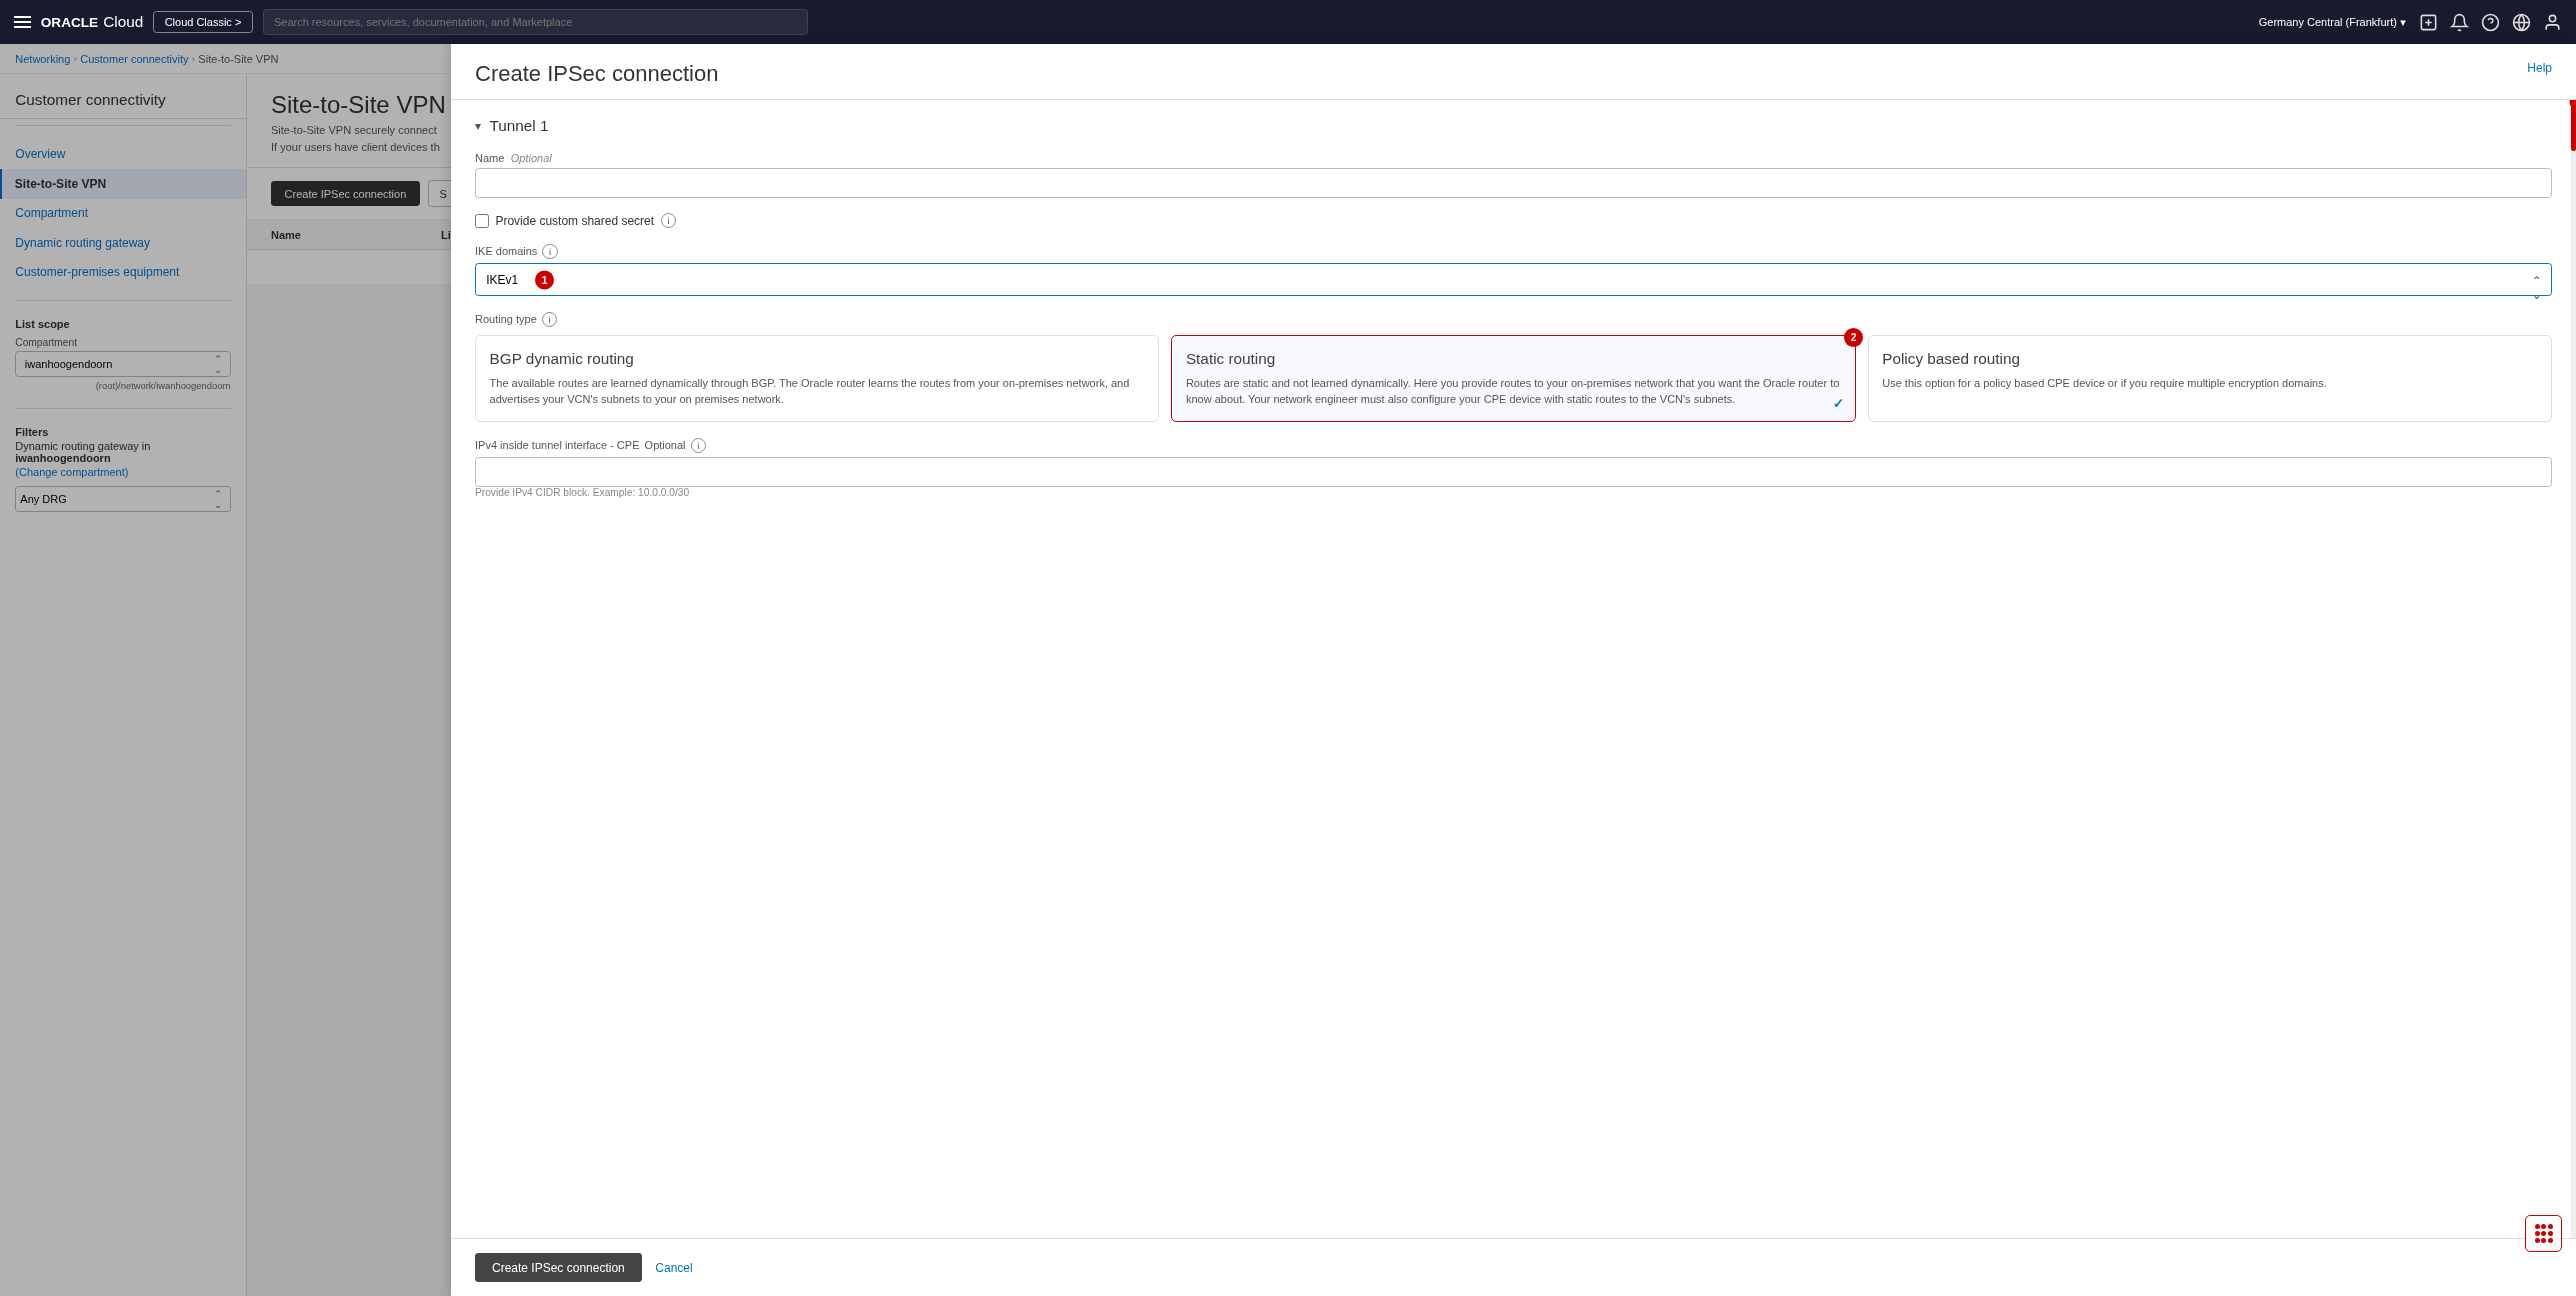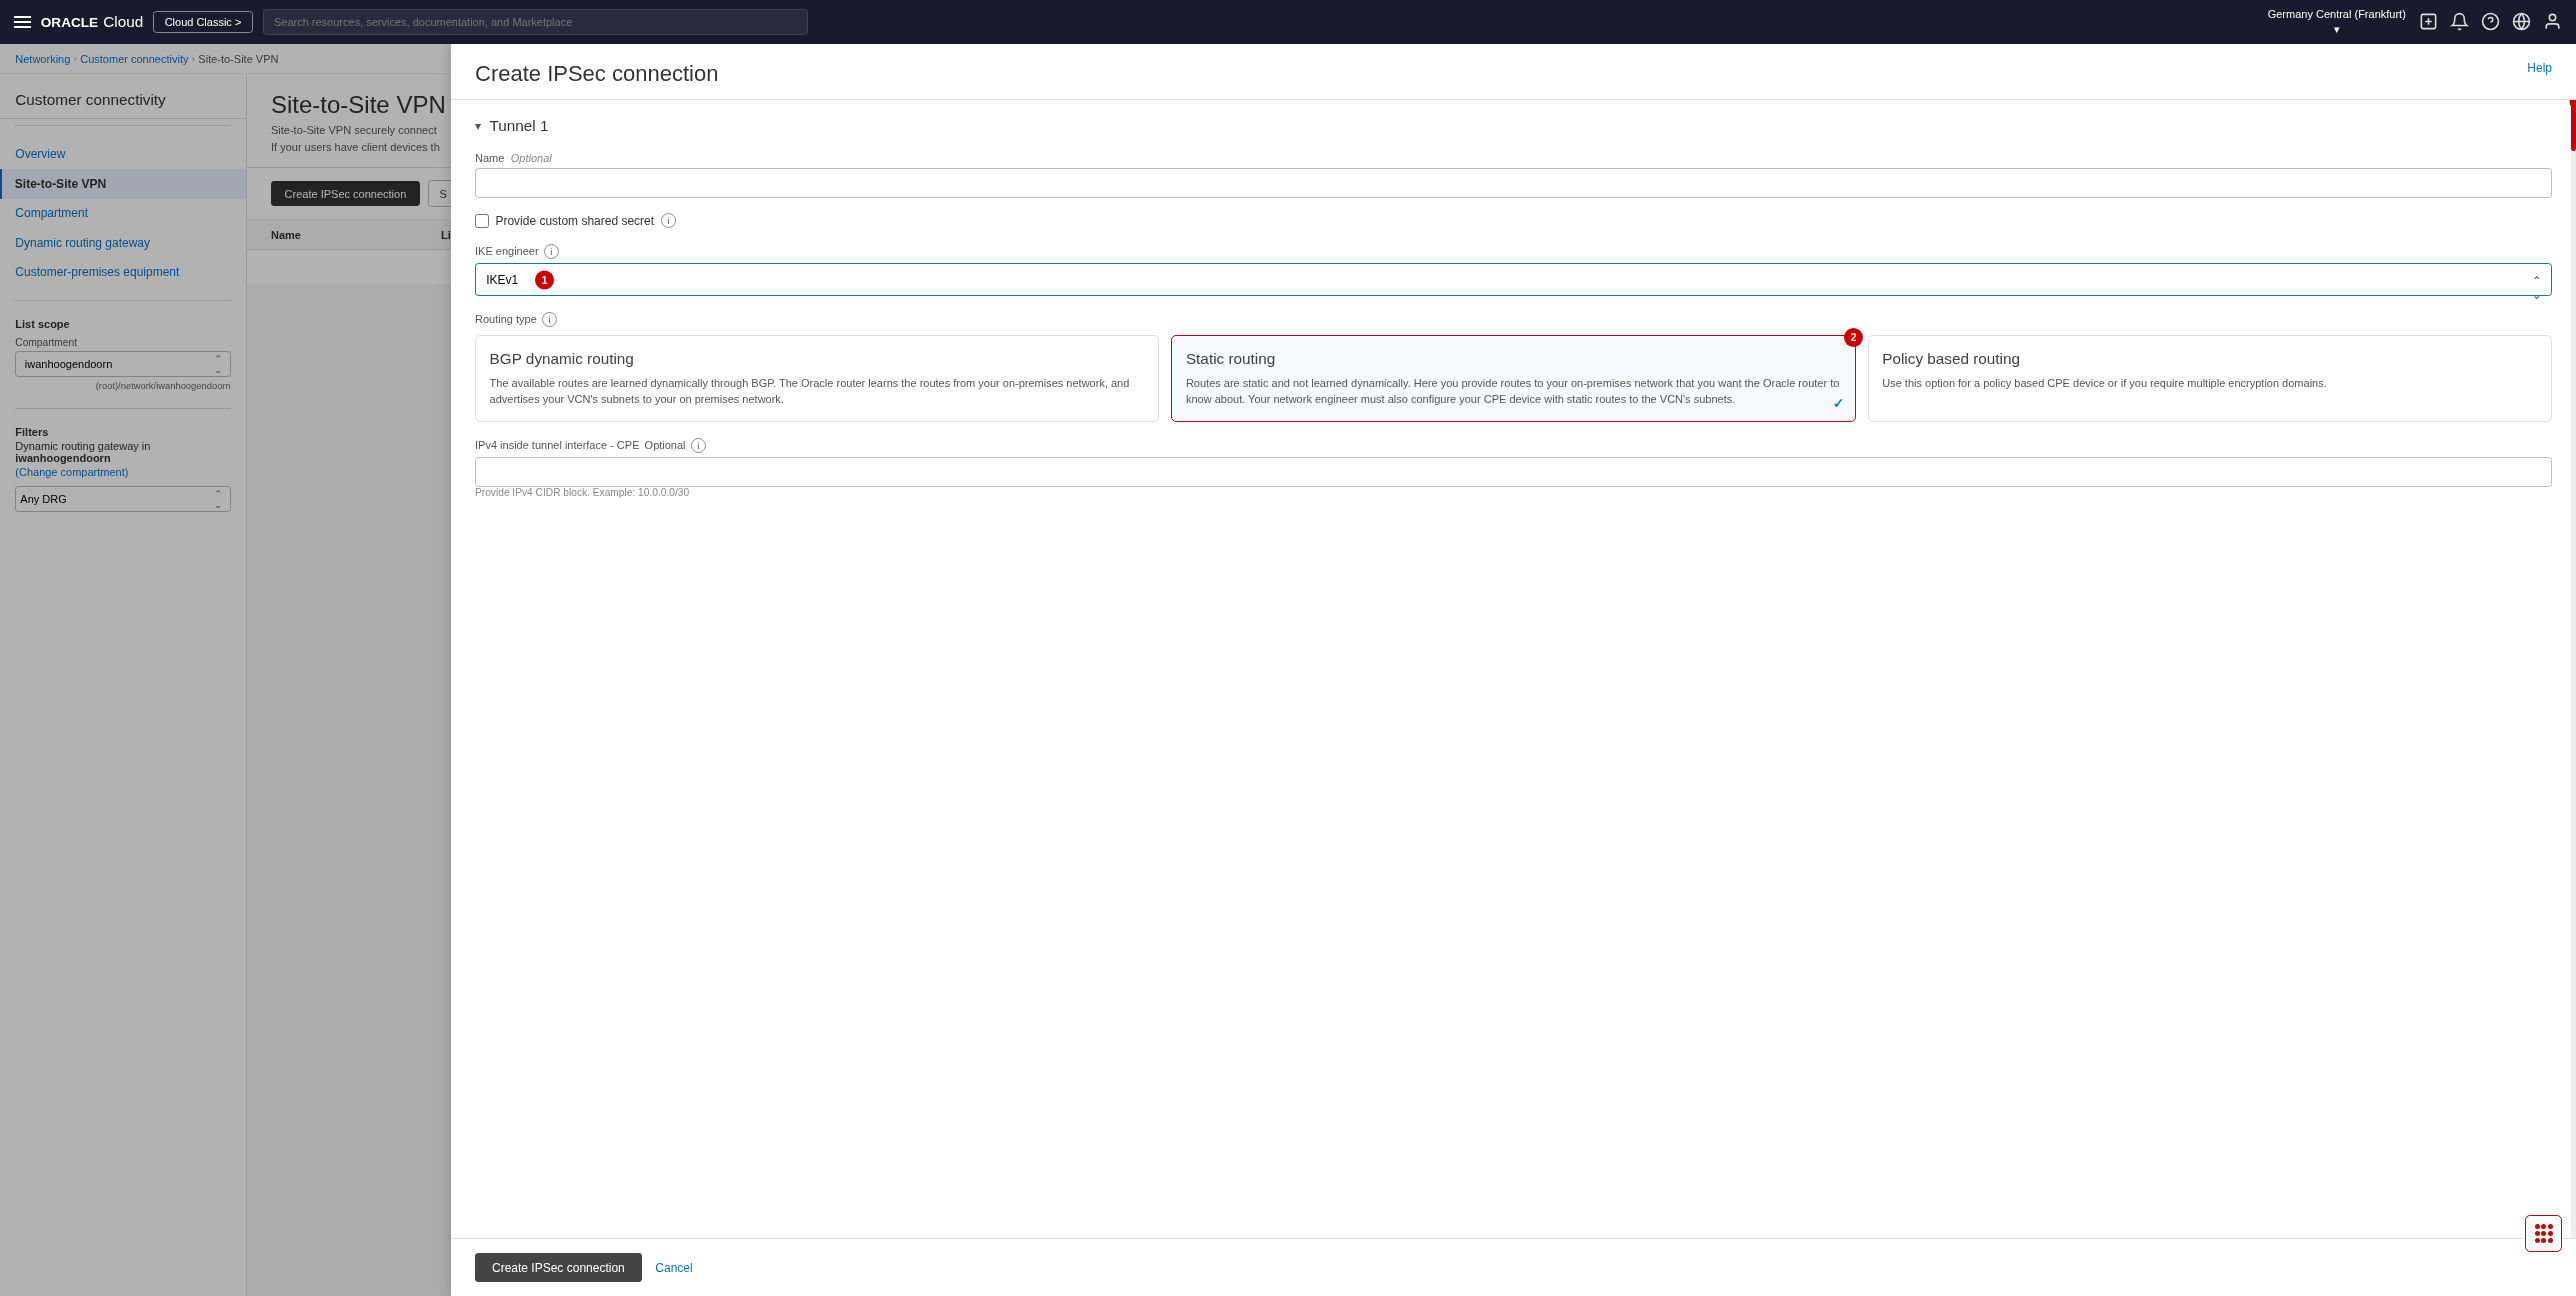--- a/index.html
+++ b/index.html
@@ -33,21 +33,21 @@
       flex: 1;
       max-width: 545px;
       background: #2a2a3e;
       border: 0.9px solid #444;
       border-radius: 3.4px;
       padding: 6px 10.2px;
       color: #ccc;
       font-size: 11px;
     }
     .nav-right { margin-left: auto; display: flex; align-items: center; gap: 13.6px; color: white; font-size: 11px; }
-    .region-selector { display: flex; align-items: center; gap: 3.4px; cursor: pointer; flex-direction: column; }
+    .region-selector { display: flex; align-items: center; gap: 3.4px; cursor: pointer; }
     .nav-icons { display: flex; gap: 12px; align-items: center; }
     .nav-icon { width: 19px; height: 19px; cursor: pointer; opacity: 0.85; }
 
     
     .main-layout { display: flex; height: calc(100vh - 44px); }
 
     
     .left-sidebar {
       width: 247px;
       background: white;
@@ -554,21 +554,21 @@
     </div>
 
     <div class="checkbox-row">
       <input type="checkbox" id="shared-secret-cb" style="">
       <label class="checkbox-label" for="shared-secret-cb">Provide custom shared secret</label>
       <span class="info-icon">i</span>
     </div>
 
     <div class="ike-select-wrap">
       <div class="ike-label">
-        <span>IKE engineer</span>
+        <span>IKE domains</span>
         <span class="info-icon">i</span>
       </div>
       <div style="position:relative; display:flex; align-items:center;">
         <select class="ike-select">
           <option>IKEv1</option>
           <option>IKEv2</option>
         </select>
         <span class="badge-circle" style="position:absolute; left:55px; top:50%; transform:translateY(-50%); z-index:1;">1</span>
         <span class="ike-select-arrow">⌃<br>⌄</span>
       </div>

